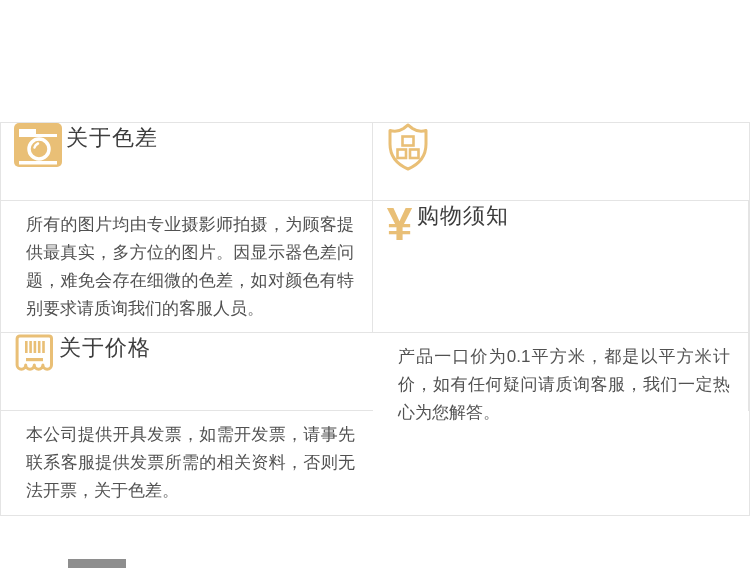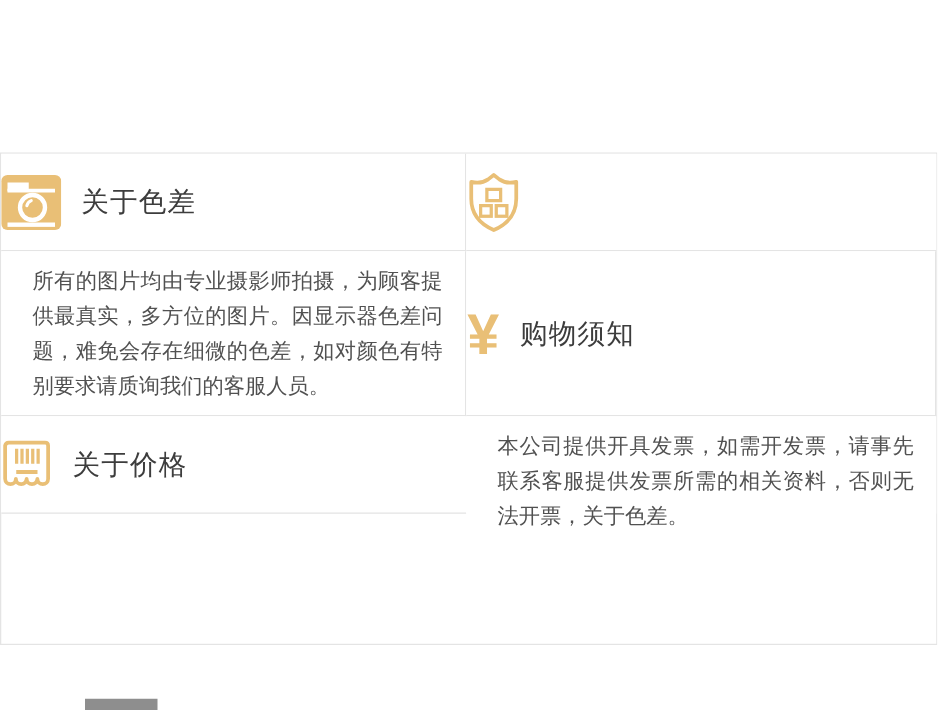--- a/index.html
+++ b/index.html
@@ -16,21 +16,21 @@
   .notice-row { display:flex; align-items:center; }
   .banner-notice { color:rgba(255,255,255,0.78); font-size:30px; letter-spacing:1px; font-weight:normal; line-height:1; }
   .notice-line { flex:1; height:2px; background:rgba(255,255,255,0.9); margin-left:12px; }
 
   
   .grid { position:absolute; left:0; top:122px; width:750px; border:1px solid #e4e4e4;
           display:grid; grid-template-columns:372px 376px; grid-template-rows:78px 132px 78px 104px; background:#fff; }
   .cell { background:#fff; }
   .col-l { border-right:1px solid #e4e4e4; }
   .row-b { border-bottom:1px solid #e4e4e4; }
-  .hdr { display:flex; align-items:center; gap:16px; }
+  .hdr { display:flex; align-items:flex-start; padding-left:13px; gap:4px; }
   .hdr-title { font-size:22px; color:#3d3d3d; letter-spacing:1px; }
   .bodytxt { padding:10px 18px 0 25px; font-size:17px; color:#515151; line-height:28px; text-align:justify; }
   .icon-wrap { display:flex; align-items:center; justify-content:center; }
   .yen { font-size:46px; font-weight:bold; color:#e9bf76; line-height:1; width:27px; text-align:center; }
 
   
   .bottom-peek { position:absolute; left:68px; top:559px; width:58px; height:9px; background:#8e8e8e; }
 </style>
 </head>
 <body>
@@ -80,19 +80,20 @@
           <rect x="15.3" y="8" width="2.6" height="12" fill="#e9bf76"></rect>
           <rect x="19.6" y="8" width="2.6" height="12" fill="#e9bf76"></rect>
           <rect x="23.9" y="8" width="2.6" height="12" fill="#e9bf76"></rect>
           <rect x="28.2" y="8" width="2.6" height="12" fill="#e9bf76"></rect>
           <rect x="12" y="25" width="17" height="3.2" fill="#e9bf76"></rect>
         </svg>
       </span>
       <span class="hdr-title">关于价格</span>
     </div>
 
+    <div class="cell col-l bodytxt">产品一口价为0.1平方米，都是以平方米计价，如有任何疑问请质询客服，我们一定热心为您解答。</div>
     <div class="cell bodytxt">本公司提供开具发票，如需开发票，请事先联系客服提供发票所需的相关资料，否则无法开票，关于色差。</div>
 
   </div>
 
   <div class="bottom-peek"></div>
 
 </div>
 
 </body></html>

